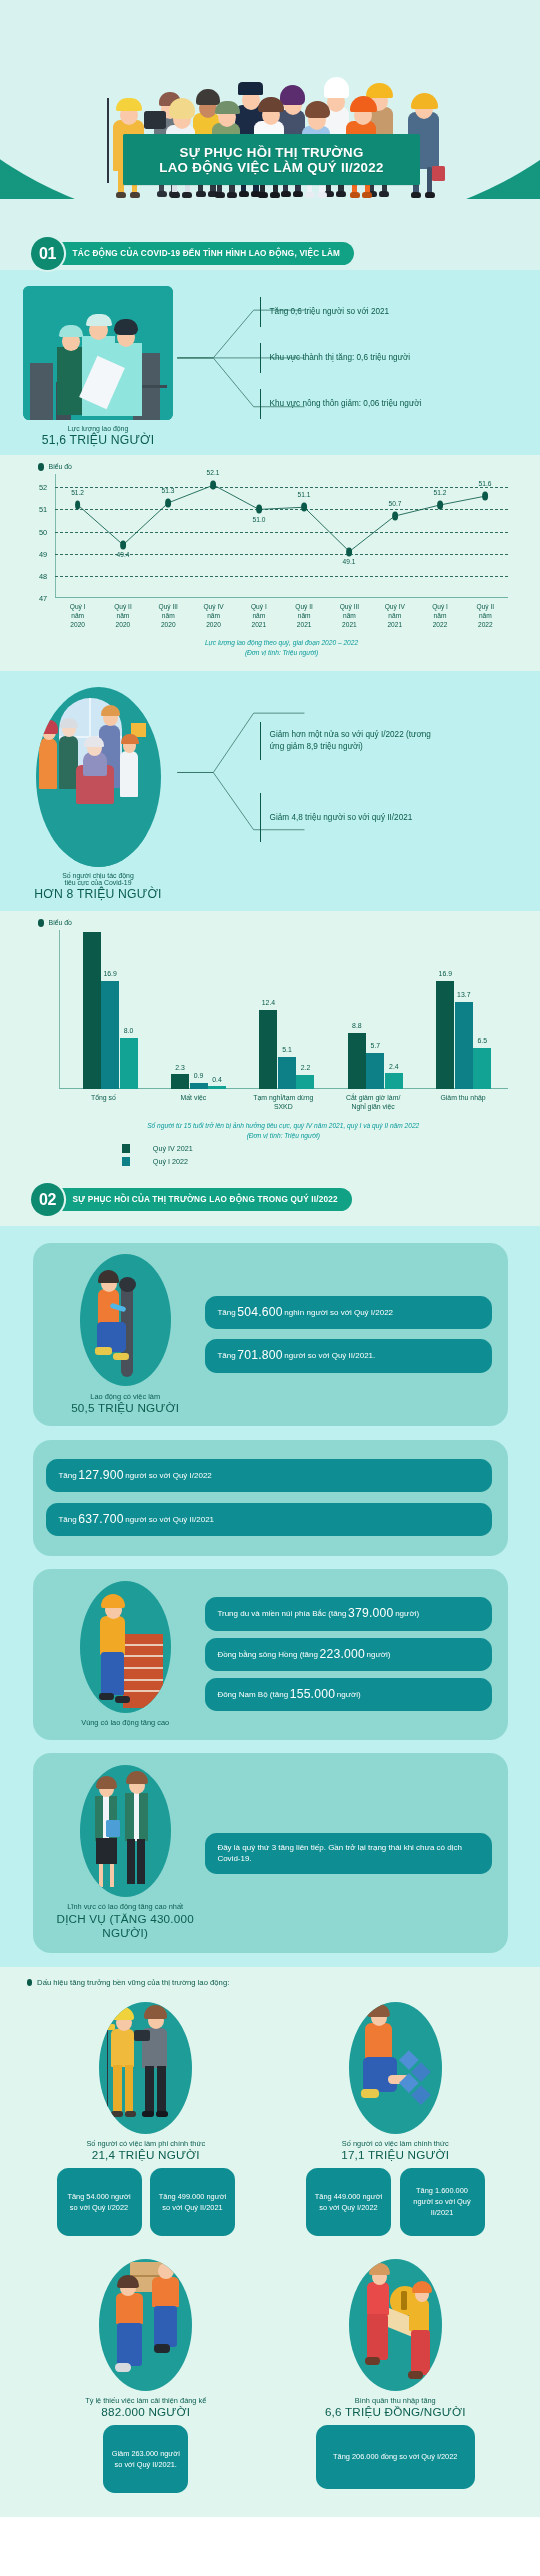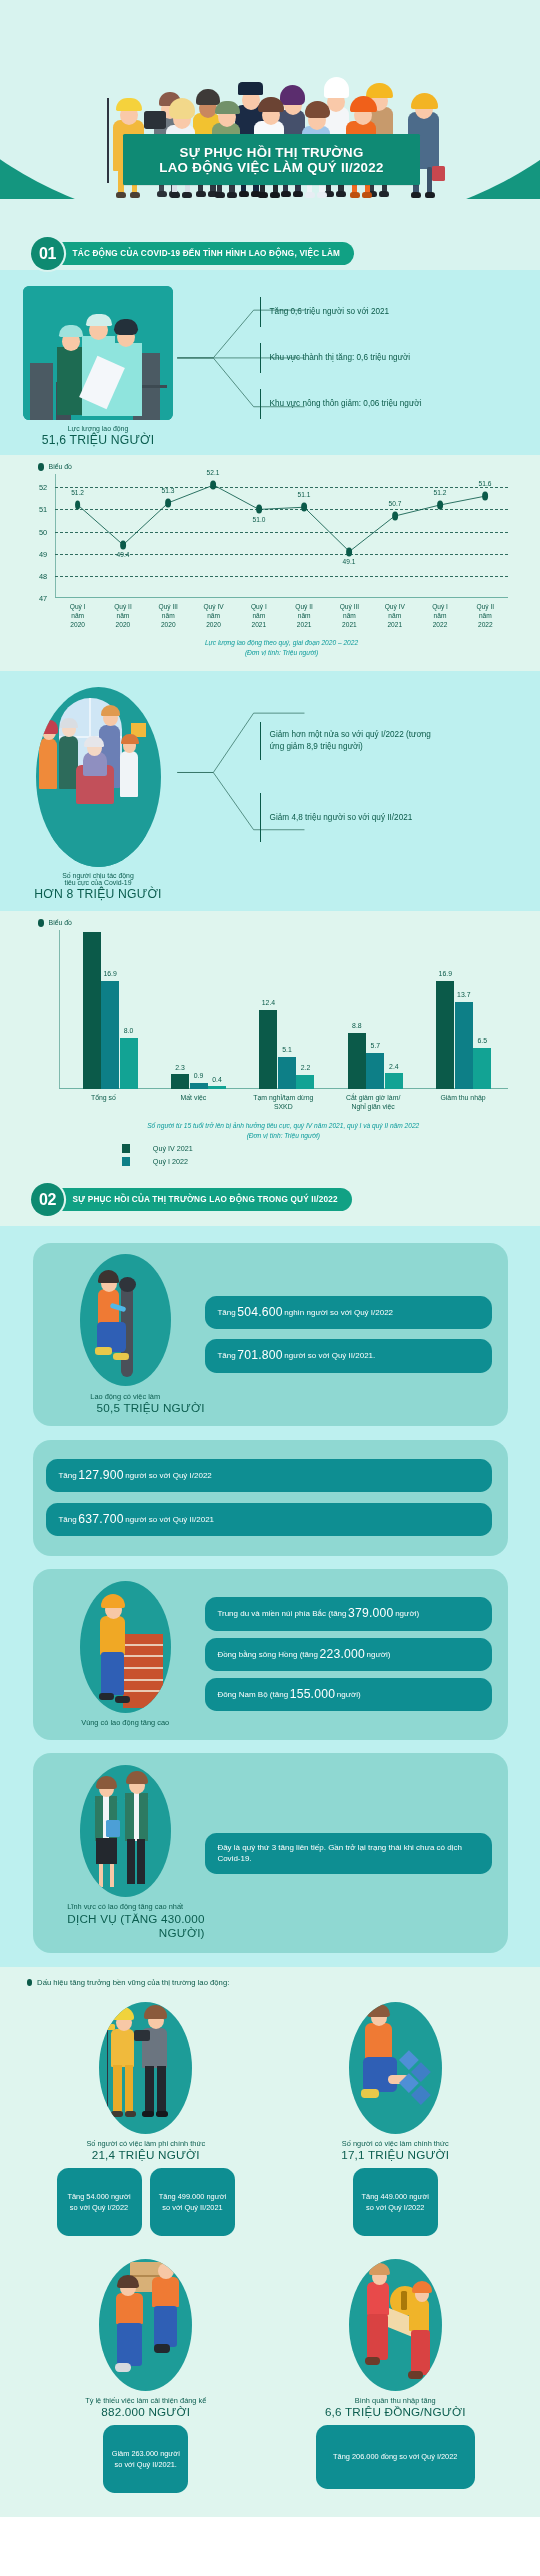--- a/index.html
+++ b/index.html
@@ -117,21 +117,21 @@
   .legend .t { font-size:7.2px; color:#0b5a49;padding-left:18px; }
 
   
   .card {
     margin:13.8px 33px 0 33px; background:#8fd8d2; border-radius:18px;
     display:flex; align-items:center; padding:11.7px 16px 11.7px 12.7px; min-height:116px;
   }
   .card-left { width:159px; flex:0 0 159px; text-align:center; }
   .card-oval { width:91px; height:132px; border-radius:50%; background:#1d9c98; margin:0 auto; position:relative; overflow:hidden;}
   .card-cap { font-size:7.4px; margin-top:5.3px; color:#0b5d4f; }
-  .card-big { font-size:11.7px; margin-top:0.5px; letter-spacing:0.2px; color:#0b5d4f;text-align:right;}
+  .card-big { font-size:11.7px; margin-top:0.5px; letter-spacing:0.2px; color:#0b5d4f;}
   .card-right { flex:1; display:flex; flex-direction:column; gap:10.6px; align-items:flex-start;}
   .pill {
     background:#0e8e92; color:#fff; border-radius:11.7px;
     padding:8px 12.7px; font-size:8px; width:100%;
     display:flex; align-items:center; min-height:32px; line-height:1.4;
   }
   .pill b { font-size:12.2px; font-weight:normal; letter-spacing:0.2px; padding:0 1.6px;}
 
   
   .bullet-head { display:flex; align-items:center; gap:4.8px; padding:11.7px 0 2.1px 26.5px; }
@@ -727,20 +727,21 @@
           <div style="position:absolute; left:39px; top:73px; width:21px; height:8.5px; background:#f7c8a6; border-radius:4.2px;"></div>
           <div style="position:absolute; left:53px; top:51px; width:13.8px; height:13.8px; background:#4f8fd6; transform:rotate(45deg);"></div>
           <div style="position:absolute; left:65px; top:63px; width:13.8px; height:13.8px; background:#3f7fc6; transform:rotate(45deg);"></div>
           <div style="position:absolute; left:53px; top:74px; width:13.8px; height:13.8px; background:#4f8fd6; transform:rotate(45deg);"></div>
           <div style="position:absolute; left:65px; top:86px; width:13.8px; height:13.8px; background:#3f7fc6; transform:rotate(45deg);"></div>
         </div>
         <div class="cell-cap">Số người có việc làm chính thức</div>
         <div class="cell-big">17,1 TRIỆU NGƯỜI</div>
         <div class="cell-pills">
           <div class="mini">Tăng 449.000 người so với Quý I/2022</div>
+          <div class="mini">Tăng 1.600.000 người so với Quý II/2021</div>
         </div>
       </div>
 
       <div class="cell">
         <div class="cell-oval">
           <div style="position:absolute; left:31px; top:3.2px; width:33px; height:30px; background:#d8b077; border-radius:1.6px;"></div>
           <div style="position:absolute; left:31px; top:16px; width:33px; height:1.6px; background:#b3894f;"></div>
           <div style="position:absolute; left:53px; top:18px; width:26.5px; height:30px; background:#ef7a34; border-radius:5.3px 5.3px 1.1px 1.1px;"></div>
           <div style="position:absolute; left:59px; top:4.2px; width:16px; height:16px; border-radius:50%; background:#f7c8a6;"></div>
           <div style="position:absolute; left:55px; top:47px; width:23px; height:41px; background:#2f5fb5; border-radius:3.2px;"></div>

